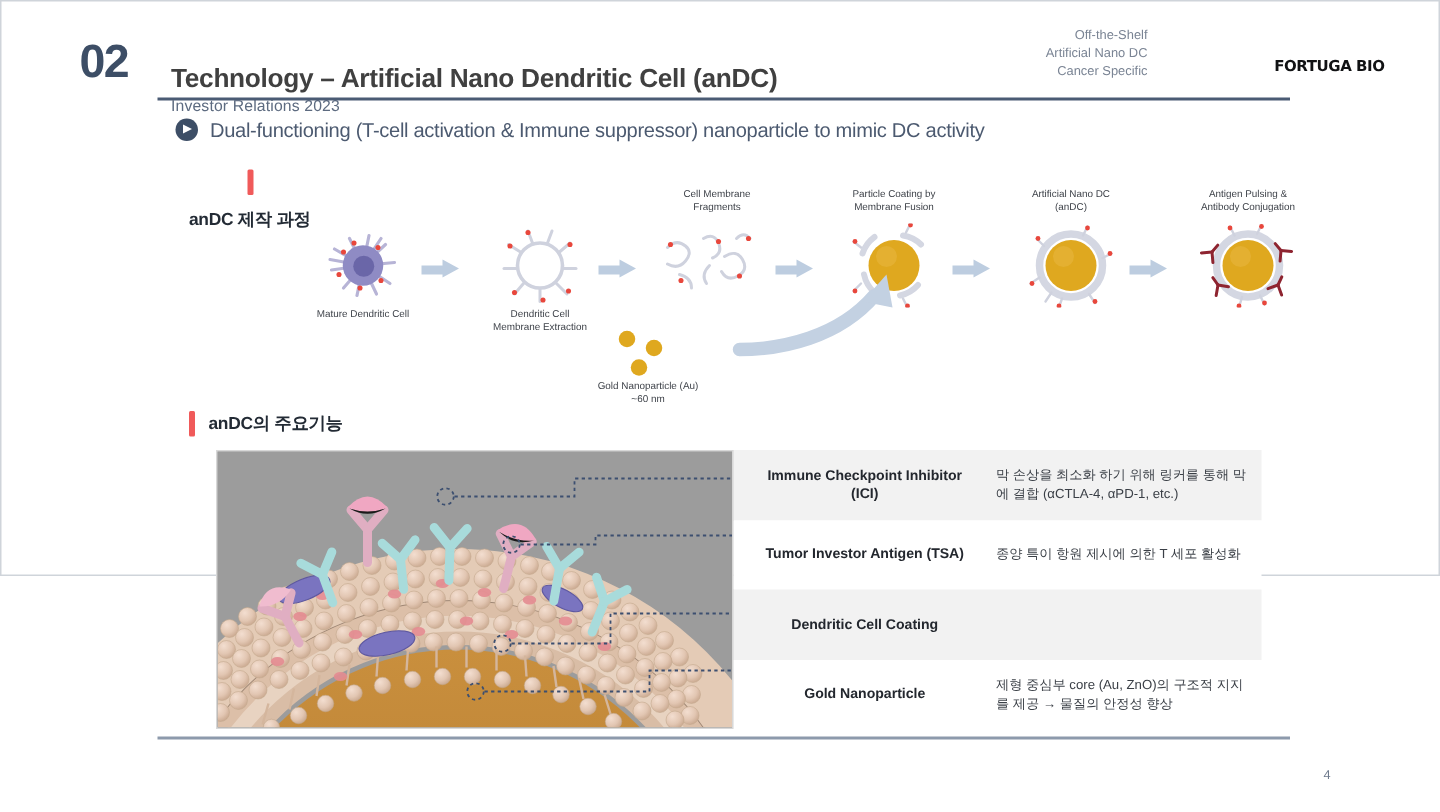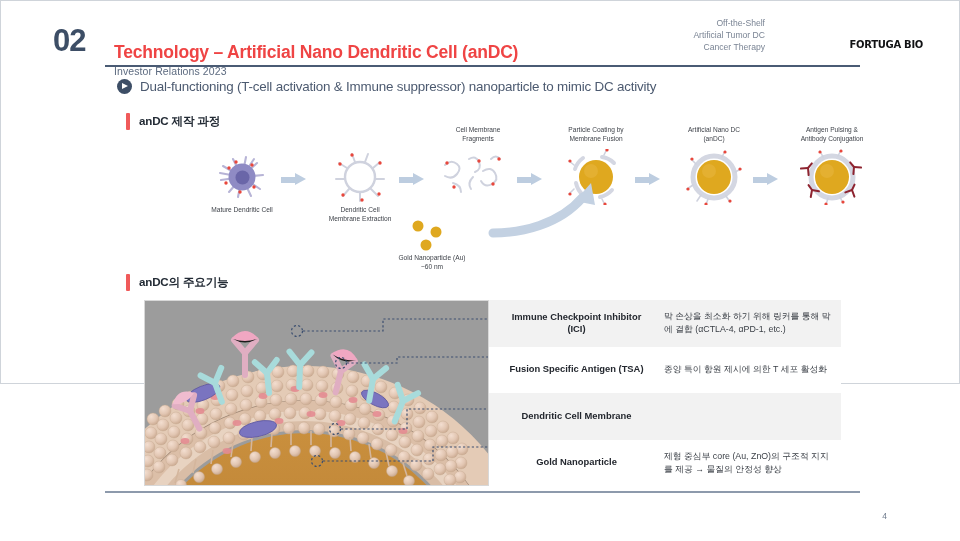--- a/index.html
+++ b/index.html
@@ -8,39 +8,39 @@
   .slide{position:relative;width:960px;height:384px;background:#ffffff;
          box-sizing:border-box;border:1px solid #cfd4da;padding-left:44px;}
 
   
   .hdr{position:absolute;left:0;top:0;width:960px;height:72px;}
   .hdr-num{position:absolute;left:52px;top:24px;font-size:31px;font-weight:bold;
            color:#3d4e66;letter-spacing:-1px;line-height:1;}
   .hdr-kicker{position:absolute;left:113px;top:28px;font-size:10.5px;color:#5d6b80;
               letter-spacing:0.1px;margin-top:36px;}
   .hdr-title{position:absolute;left:113px;top:41px;font-size:17.5px;font-weight:bold;
-             color:#ef4444;white-space:nowrap;letter-spacing:-0.2px;}
+             color:#404040;white-space:nowrap;letter-spacing:-0.2px;}
   .hdr-rule{position:absolute;left:104px;top:64px;width:755px;height:2px;background:#4a5b74;}
   .hdr-tag{position:absolute;right:196px;top:16px;text-align:right;font-size:8.6px;
            color:#7a8494;line-height:1.42;}
   .hdr-logo{position:absolute;right:38px;top:38px;font-size:10px;font-weight:bold;
             color:#111214;letter-spacing:-0.3px;font-family:"DejaVu Sans",sans-serif;}
 
   
   .sub{position:absolute;left:116px;top:78px;display:flex;gap:8px;}
   .sub-ico{width:15px;height:15px;border-radius:50%;background:#3d4e66;position:relative;flex:0 0 auto;}
   .sub-ico:after{content:"";position:absolute;left:5.4px;top:3.6px;border-left:6px solid #fff;
                  border-top:3.8px solid transparent;border-bottom:3.8px solid transparent;}
   .sub-txt{font-size:13.4px;color:#4c5a70;letter-spacing:-0.2px;white-space:nowrap;}
 
   
   .sec{position:absolute;display:flex;align-items:center;gap:9px;}
   .sec-bar{width:4px;height:17px;background:#f05a5a;border-radius:1px;}
   .sec-txt{font-size:11.6px;font-weight:bold;color:#232b35;letter-spacing:-0.2px;}
-  #sec1{left:125px;top:112px;}
+  #sec1{left:125px;top:112px;flex-direction:column;}
   #sec2{left:125px;top:273px;justify-content:center;}
 
   
   .proc{position:absolute;left:186px;top:124px;width:600px;height:150px;}
   .pstep{position:absolute;text-align:center;}
   .pcap{font-size:6.6px;color:#3f434a;line-height:1.38;font-family:"Liberation Sans",sans-serif;}
   .pcap-top{position:absolute;width:110px;left:50%;margin-left:-55px;top:0;}
   .pcap-bot{position:absolute;width:110px;left:50%;margin-left:-55px;}
   .arrow{position:absolute;width:26px;height:13px;}
   .arrow .shaft{position:absolute;left:0;top:3.5px;width:16px;height:6px;background:#bdcde0;}
@@ -70,22 +70,22 @@
 
 <div class="slide">
 
   <div class="hdr">
     <div class="hdr-num">02</div>
     <div class="hdr-kicker">Investor Relations 2023</div>
     <div class="hdr-title">Technology – Artificial Nano Dendritic Cell (anDC)</div>
     <div class="hdr-rule"></div>
     <div class="hdr-tag">
       <div>Off-the-Shelf</div>
-      <div>Artificial Tumor DC</div>
-      <div>Cancer Therapy</div>
+      <div>Artificial Nano DC</div>
+      <div>Cancer Specific</div>
     </div>
     <div class="hdr-logo">FORTUGA BIO</div>
   </div>
 
   <div class="sub">
     <span class="sub-ico"></span>
     <span class="sub-txt">Dual-functioning (T-cell activation &amp; Immune suppressor) nanoparticle to mimic DC activity</span>
   </div>
 
   <div class="sec" id="sec1">
@@ -626,28 +626,28 @@
       <div class="trow alt">
         <div class="tname">
           <div>Immune Checkpoint Inhibitor</div>
           <div>(ICI)</div>
         </div>
         <div class="tdesc">막 손상을 최소화 하기 위해 링커를 통해 막에 결합 (αCTLA-4, αPD-1, etc.)</div>
       </div>
 
       <div class="trow plain">
         <div class="tname">
-          <div>Fusion Specific Antigen (TSA)</div>
+          <div>Tumor Investor Antigen (TSA)</div>
         </div>
         <div class="tdesc">종양 특이 항원 제시에 의한 T 세포 활성화</div>
       </div>
 
       <div class="trow alt">
         <div class="tname">
-          <div>Dendritic Cell Membrane</div>
+          <div>Dendritic Cell Coating</div>
         </div>
       </div>
 
       <div class="trow plain">
         <div class="tname">
           <div>Gold Nanoparticle</div>
         </div>
         <div class="tdesc">제형 중심부 core (Au, ZnO)의 구조적 지지를 제공 → 물질의 안정성 향상</div>
       </div>
 

